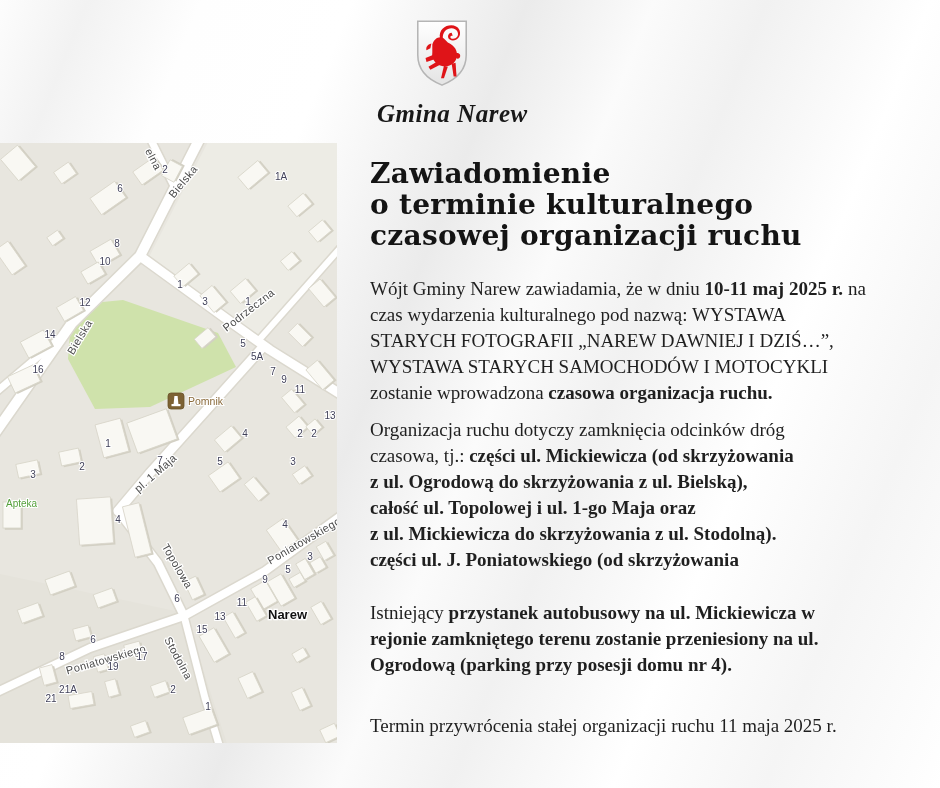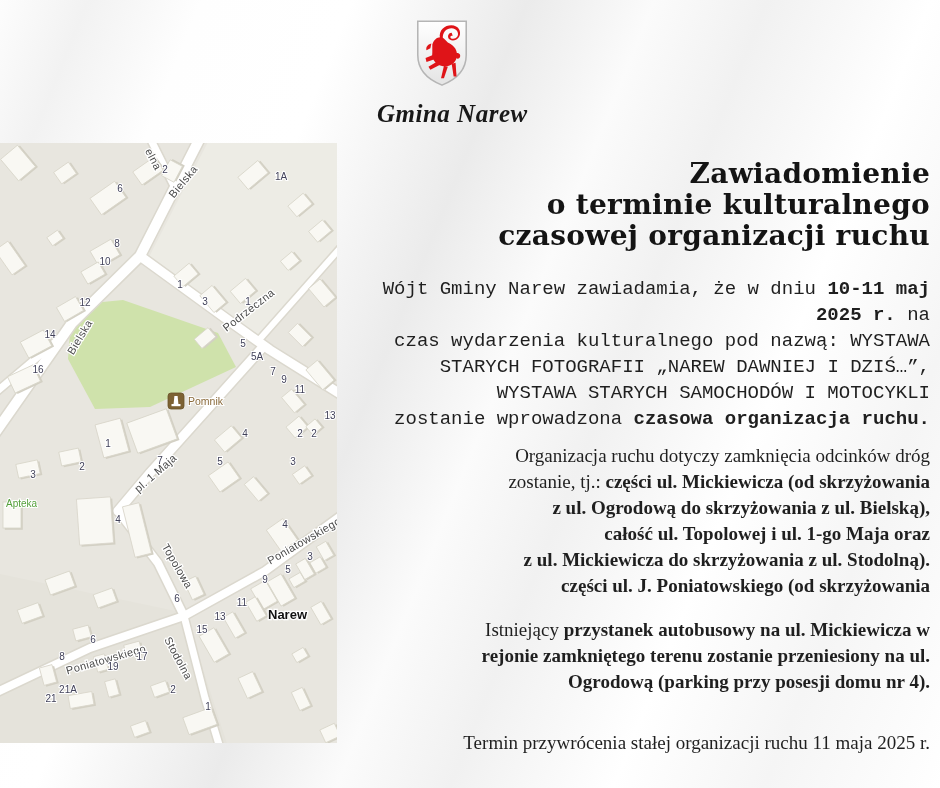--- a/index.html
+++ b/index.html
@@ -24,32 +24,32 @@
     font-size:25px; color:#181818; letter-spacing:0.5px;
     white-space:nowrap;
     text-align:right;
   }
 
   
   .map-wrap { position:absolute; left:0; top:143px; width:337px; height:600px; background:#e8e6df; }
   .map-wrap svg { display:block; }
 
   
-  .content { position:absolute; left:370px; top:0; width:560px; text-align:right; color:#1d1d1d; }
+  .content { position:absolute; left:370px; top:0; width:560px; text-align:left; color:#1d1d1d; }
   .doc-title {
     margin-top:158px;
     font-family:"DejaVu Serif", serif;
     font-size:28px; line-height:31px; font-weight:600;
     color:#141414; letter-spacing:0.3px;
   }
   .para { font-size:19px; line-height:26px; color:#1f1f1f; }
   .para b { font-weight:bold; }
-  .para.p1 { margin-top:25px;font-family:Liberation Mono, monospace; }
+  .para.p1 { margin-top:25px; }
   .para.p2 { margin-top:11px; }
-  .para.p3 { margin-top:18px; }
+  .para.p3 { margin-top:27px; }
   .para.p4 { margin-top:35px; }
 </style>
 </head>
 <body>
 
 <div class="header">
   <svg class="crest" viewBox="0 0 64 82">
     <defs>
       <linearGradient id="shieldGrad" x1="0" y1="0" x2="0" y2="1">
         <stop offset="0" stop-color="#ffffff"></stop>
@@ -427,21 +427,21 @@
   <div id="paragraphs">
       <div class="para p1">
         <div><span>Wójt Gminy Narew zawiadamia, że w dniu </span><b>10-11 maj 2025 r.</b><span> na</span></div>
         <div><span>czas wydarzenia kulturalnego pod nazwą: WYSTAWA</span></div>
         <div><span>STARYCH FOTOGRAFII „NAREW DAWNIEJ I DZIŚ…”,</span></div>
         <div><span>WYSTAWA STARYCH SAMOCHODÓW I MOTOCYKLI</span></div>
         <div><span>zostanie wprowadzona </span><b>czasowa organizacja ruchu.</b></div>
       </div>
       <div class="para p2">
         <div><span>Organizacja ruchu dotyczy zamknięcia odcinków dróg</span></div>
-        <div><span>zostanie, tj.: </span><b>części ul. Mickiewicza (od skrzyżowania</b></div>
+        <div><span>czasowa, tj.: </span><b>części ul. Mickiewicza (od skrzyżowania</b></div>
         <div><b>z ul. Ogrodową do skrzyżowania z ul. Bielską),</b></div>
         <div><b>całość ul. Topolowej i ul. 1-go Maja oraz</b></div>
         <div><b>z ul. Mickiewicza do skrzyżowania z ul. Stodolną).</b></div>
         <div><b>części ul. J. Poniatowskiego (od skrzyżowania</b></div>
       </div>
       <div class="para p3">
         <div><span>Istniejący </span><b>przystanek autobusowy na ul. Mickiewicza w</b></div>
         <div><b>rejonie zamkniętego terenu zostanie przeniesiony na ul.</b></div>
         <div><b>Ogrodową (parking przy posesji domu nr 4).</b></div>
       </div>

